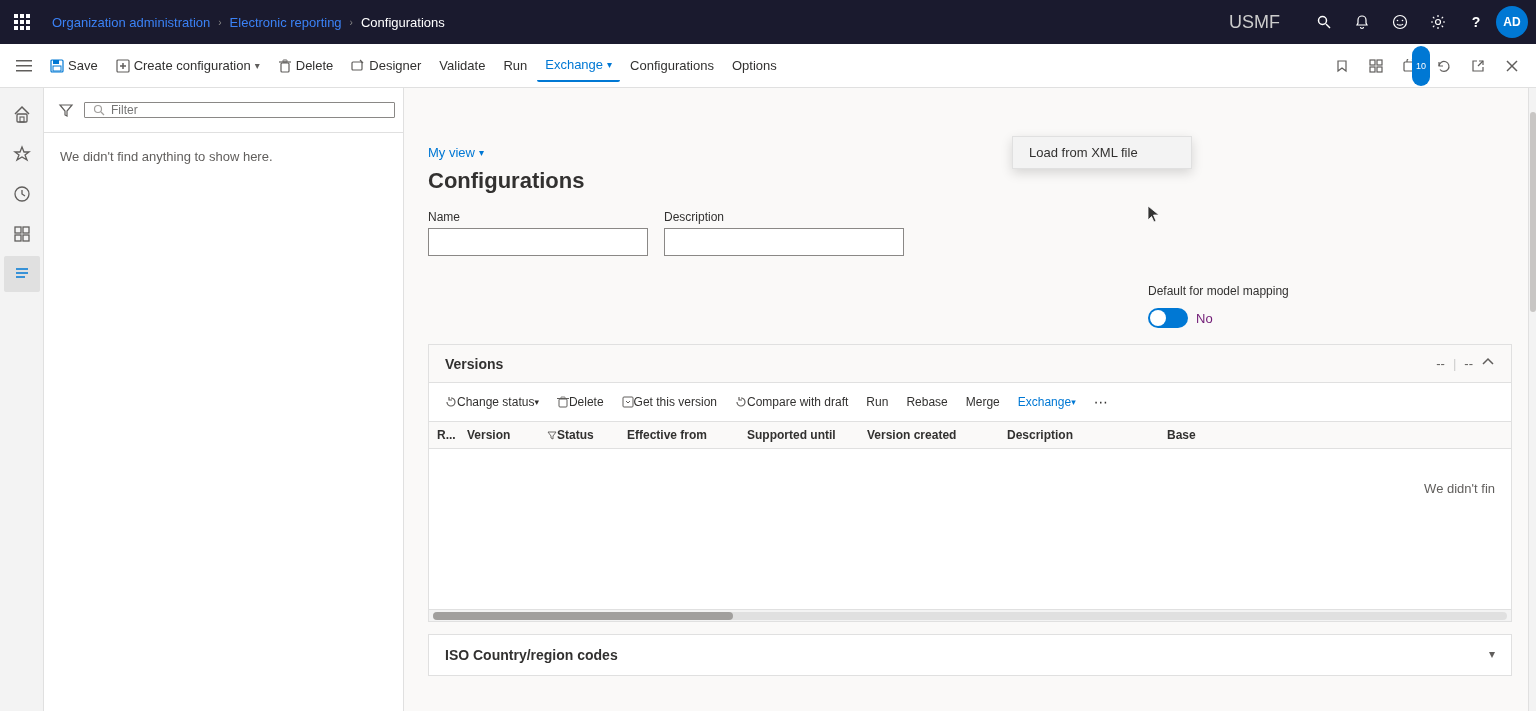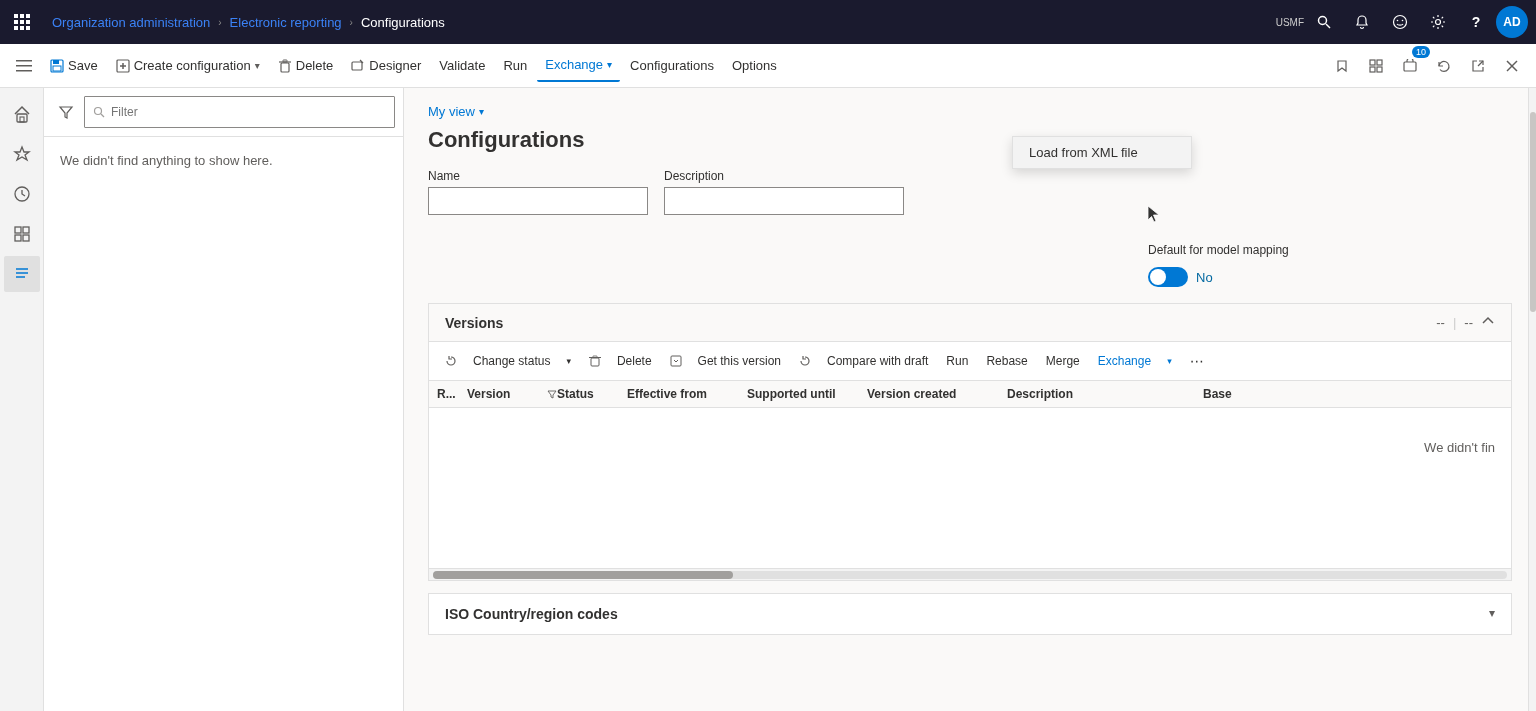--- a/index.html
+++ b/index.html
@@ -72,21 +72,21 @@
       border-radius: 50%;
       width: 32px;
       height: 32px;
       display: flex;
       align-items: center;
       justify-content: center;
       font-size: 12px;
       font-weight: 700;
       cursor: pointer;
     }
-    .usmf-label { color: #ccc; font-size: 10px; margin-right: 0; }
+    .usmf-label { color: #ccc; font-size: 18px; margin-right: 24px; }
 
     
     .toolbar {
       display: flex;
       align-items: center;
       height: 44px;
       background: #ffffff;
       border-bottom: 1px solid #e0e0e0;
       padding: 0 8px;
       gap: 2px;
@@ -180,21 +180,21 @@
       width: 28px;
       height: 28px;
       display: flex;
       align-items: center;
       justify-content: center;
       cursor: pointer;
       color: #605e5c;
     }
     .search-input {
       flex: 1;
-      height: 32px;
+      height: 16px;
       border: 1px solid #8a8886;
       border-radius: 1px;
       padding: 0 8px;
       font-size: 12px;
       background: white;
       display: flex;
       align-items: center;
       color: #a19f9d;
       gap: 6px;
     }
@@ -257,20 +257,21 @@
       align-items: center;
       gap: 8px;
     }
     .config-view-btn {
       display: flex;
       align-items: center;
       gap: 4px;
       color: #0078d4;
       font-size: 13px;
       cursor: pointer;
+      margin-top: 41px;
     }
     .config-title {
       font-size: 22px;
       font-weight: 600;
       color: #323130;
       padding: 0 24px 16px;
     }
 
     
     .form-section {
@@ -314,21 +315,21 @@
       width: 16px;
       height: 16px;
       background: white;
       border-radius: 50%;
       position: absolute;
       top: 2px;
       left: 2px;
     }
     .toggle-no {
       font-size: 13px;
-      color: #0369a1;
+      color: #701a75;
     }
 
     
     .versions-section {
       margin: 0 24px;
       border: 1px solid #e0e0e0;
       background: white;
     }
     .versions-header {
       display: flex;
@@ -357,21 +358,21 @@
       display: flex;
       align-items: center;
       padding: 6px 8px;
       border-bottom: 1px solid #e0e0e0;
       gap: 2px;
       background: white;
     }
     .versions-btn {
       display: flex;
       align-items: center;
-      gap: 16px;
+      gap: 0;
       padding: 3px 8px;
       cursor: pointer;
       font-size: 12px;
       color: #323130;
       border: none;
       background: transparent;
       border-radius: 2px;
       height: 26px;
     }
     .versions-btn.exchange-btn { color: #0078d4; }
@@ -387,21 +388,21 @@
       color: #323130;
       font-weight: 600;
     }
     .col-r { width: 30px; }
     .col-version { width: 80px; }
     .col-status { width: 80px; display: flex; align-items: center; }
     .col-eff-from { width: 120px; }
     .col-sup-until { width: 120px; }
     .col-ver-created { width: 140px; }
     .col-desc { width: 160px; }
-    .col-base { flex: 1; margin-left: 36px; }
+    .col-base { flex: 1; }
     .versions-empty {
       padding: 32px 16px;
       color: #605e5c;
       font-size: 13px;
       text-align: right;
     }
 
     
     .h-scrollbar {
       height: 12px;
@@ -602,21 +603,21 @@
           <rect x="8" y="1" width="5" height="5" stroke="#605e5c" stroke-width="1.2"></rect>
           <rect x="1" y="8" width="5" height="5" stroke="#605e5c" stroke-width="1.2"></rect>
           <rect x="8" y="8" width="5" height="5" stroke="#605e5c" stroke-width="1.2"></rect>
         </svg>
     </div>
     <div class="toolbar-icon-btn" style="position:relative;">
       <svg width="14" height="14" viewBox="0 0 14 14" fill="none">
           <rect x="1" y="3" width="12" height="9" rx="1" stroke="#605e5c" stroke-width="1.2"></rect>
           <path d="M4 3V2a3 3 0 0 1 6 0v1" stroke="#605e5c" stroke-width="1.2" fill="none"></path>
         </svg>
-      <span class="badge-num" style="position:absolute;top:-4px;right:-4px;font-size:9px;padding:1px 4px;">10</span>
+      <span class="badge-num" style="position:absolute;top:-4px;right:-4px;font-size:9px;padding:15px 4px;">10</span>
     </div>
     <div class="toolbar-icon-btn">
       <svg width="14" height="14" viewBox="0 0 14 14" fill="none">
           <path d="M2 7a5 5 0 1 1 1 3.5" stroke="#605e5c" stroke-width="1.2"></path>
           <polyline points="2,3 2,7 6,7" stroke="#605e5c" stroke-width="1.2" fill="none"></polyline>
         </svg>
     </div>
     <div class="toolbar-icon-btn">
       <svg width="14" height="14" viewBox="0 0 14 14" fill="none">
           <path d="M6 2H2v10h10V8" stroke="#605e5c" stroke-width="1.2"></path>

